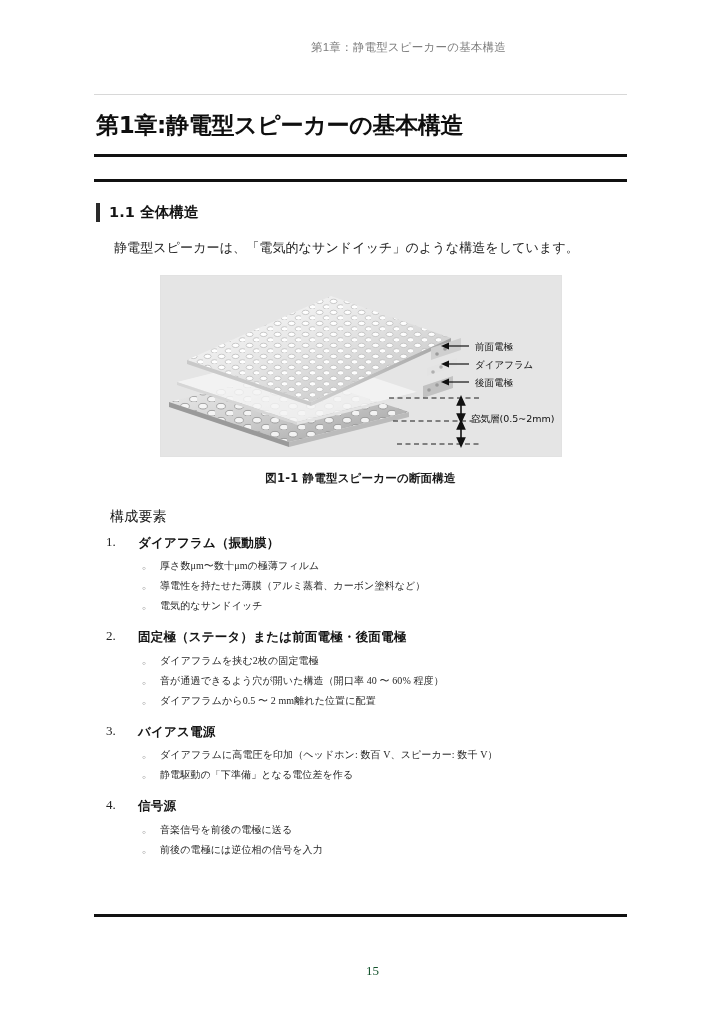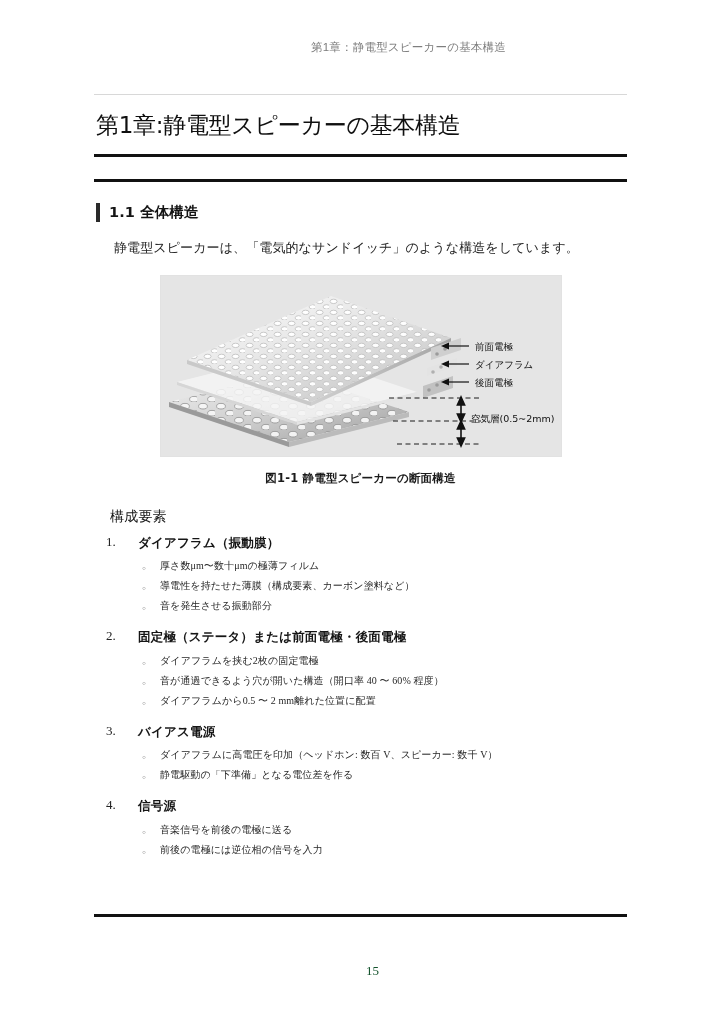--- a/index.html
+++ b/index.html
@@ -50,21 +50,21 @@
     margin: 0;
   }
   .rule-heavy {
     height: 3px;
     background: #111111;
     margin: 0;
   }
 
   .chapter-title {
     font-family: "DejaVu Sans", "Liberation Sans", sans-serif;
-    font-weight: normal;
+    font-weight: bold;
     font-size: 23px;
     letter-spacing: -0.3px;
     color: #0f0f0f;
     margin: 0;
     padding: 16px 0 14px 2px;
     line-height: 1.25;
   }
 
   .section-head {
     display: flex;
@@ -318,22 +318,22 @@
     <div class="figure-caption">図1-1 静電型スピーカーの断面構造</div>
 
     <div class="elements-heading">構成要素</div>
 
     <ol class="main-list">
 
       <li>
         <div class="item-title">ダイアフラム（振動膜）</div>
         <ul class="sub-list">
           <li>厚さ数μm〜数十μmの極薄フィルム</li>
-          <li>導電性を持たせた薄膜（構成要素、カーボン塗料など）</li>
-          <li>音を発生させる振動部分</li>
+          <li>導電性を持たせた薄膜（アルミ蒸着、カーボン塗料など）</li>
+          <li>電気的なサンドイッチ</li>
         </ul>
       </li>
 
       <li>
         <div class="item-title">固定極（ステータ）または前面電極・後面電極</div>
         <ul class="sub-list">
           <li>ダイアフラムを挟む2枚の固定電極</li>
           <li>音が通過できるよう穴が開いた構造（開口率 40 〜 60% 程度）</li>
           <li>ダイアフラムから0.5 〜 2 mm離れた位置に配置</li>
         </ul>

